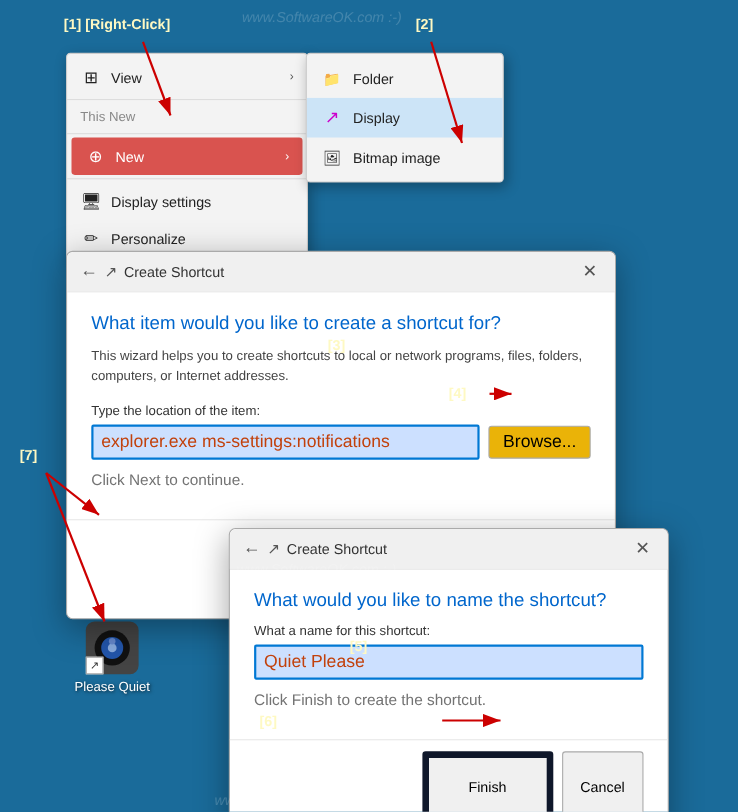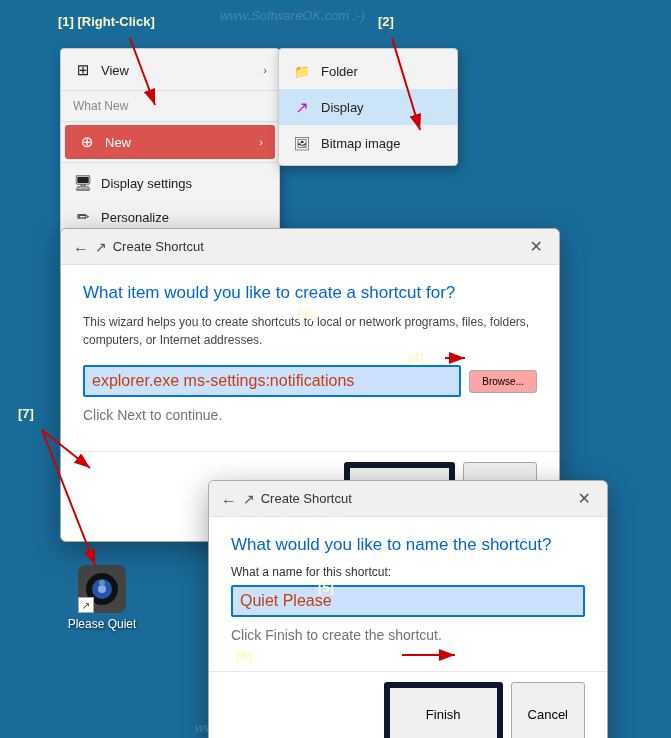--- a/index.html
+++ b/index.html
@@ -203,22 +203,22 @@
       font-size: 16px;
       background: #e8f0fe;
       color: #c2410c;
       outline: none;
     }
     .dialog-input.selected {
       background: #cce0ff;
     }
     .browse-btn {
       padding: 5px 12px;
-      font-size: 10px;
-      background: #fca5a5;
+      font-size: 16px;
+      background: #eab308;
       border: 1px solid #aaa;
       border-radius: 3px;
       cursor: pointer;
       white-space: nowrap;
     }
     .dialog-hint {
       font-size: 14px;
       color: #737373;
       margin-bottom: 14px;
     }
@@ -338,21 +338,21 @@
 <div class="watermark" style="top:720px; left:195px;">www.SoftwareOK.com :-)</div>
 
 <div class="context-menu">
   <div class="context-menu-item">
     <span class="icon">⊞</span>
     <span>View</span>
     <span class="arrow">›</span>
   </div>
   <hr class="context-menu-separator">
   <div class="context-menu-label-gray">
-    <span>What New</span>
+    <span>This New</span>
   </div>
   <hr class="context-menu-separator">
   <div class="context-menu-item highlighted">
     <span class="icon" style="color:#fff;">⊕</span>
     <span>New</span>
     <span class="arrow" style="color:#fff;">›</span>
   </div>
   <hr class="context-menu-separator">
   <div class="context-menu-item">
     <span class="icon">🖥</span>
@@ -382,20 +382,21 @@
 <div class="dialog" style="top:228px; left:60px; width:500px;">
   <div class="dialog-titlebar">
     <span class="back-btn">←</span>
     <span class="title-icon">↗</span>
     <span class="title-text">Create Shortcut</span>
     <span class="close-btn">✕</span>
   </div>
   <div class="dialog-body">
     <div class="dialog-heading">What item would you like to create a shortcut for?</div>
     <div class="dialog-desc">This wizard helps you to create shortcuts to local or network programs, files, folders, computers, or Internet addresses.</div>
+    <div class="dialog-label">Type the location of the item:</div>
     <div class="dialog-input-row">
       <input class="dialog-input selected" type="text" value="explorer.exe ms-settings:notifications" style="">
       <button class="browse-btn">Browse...</button>
     </div>
     <div class="dialog-hint">Click Next to continue.</div>
   </div>
   <div class="dialog-footer">
     <button class="btn-primary">Next</button>
     <button class="btn-cancel">Cancel</button>
   </div>

